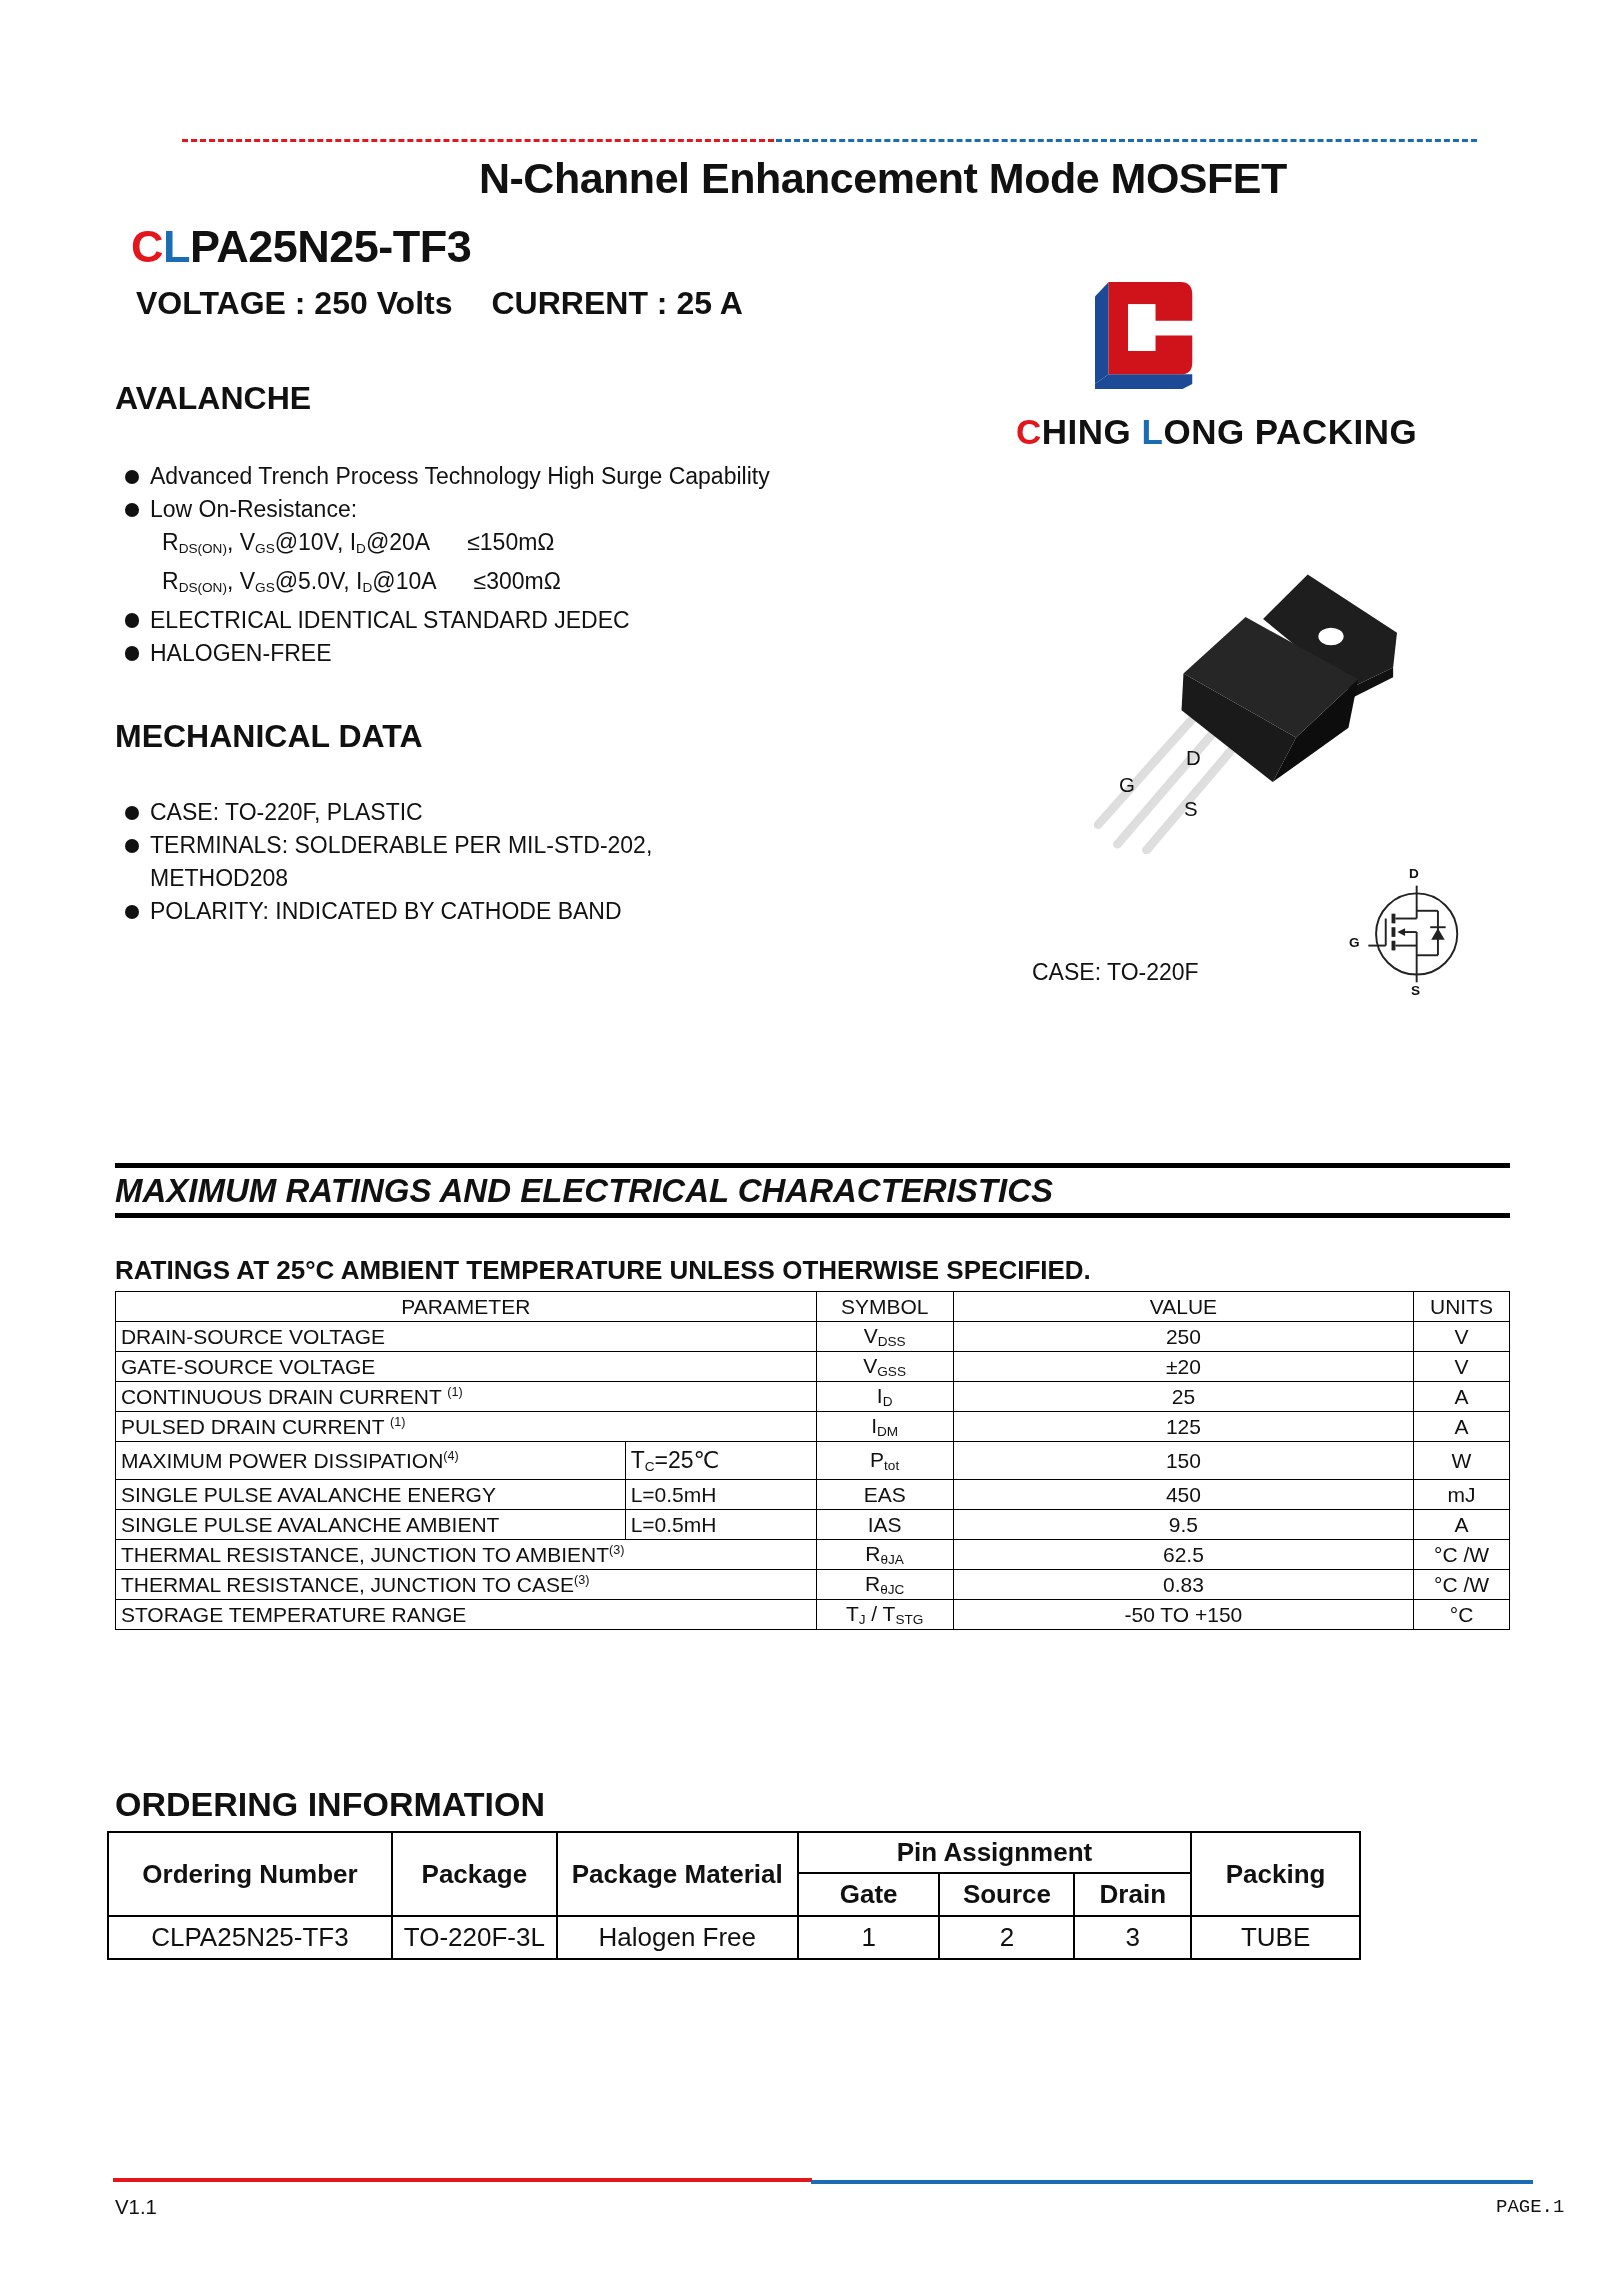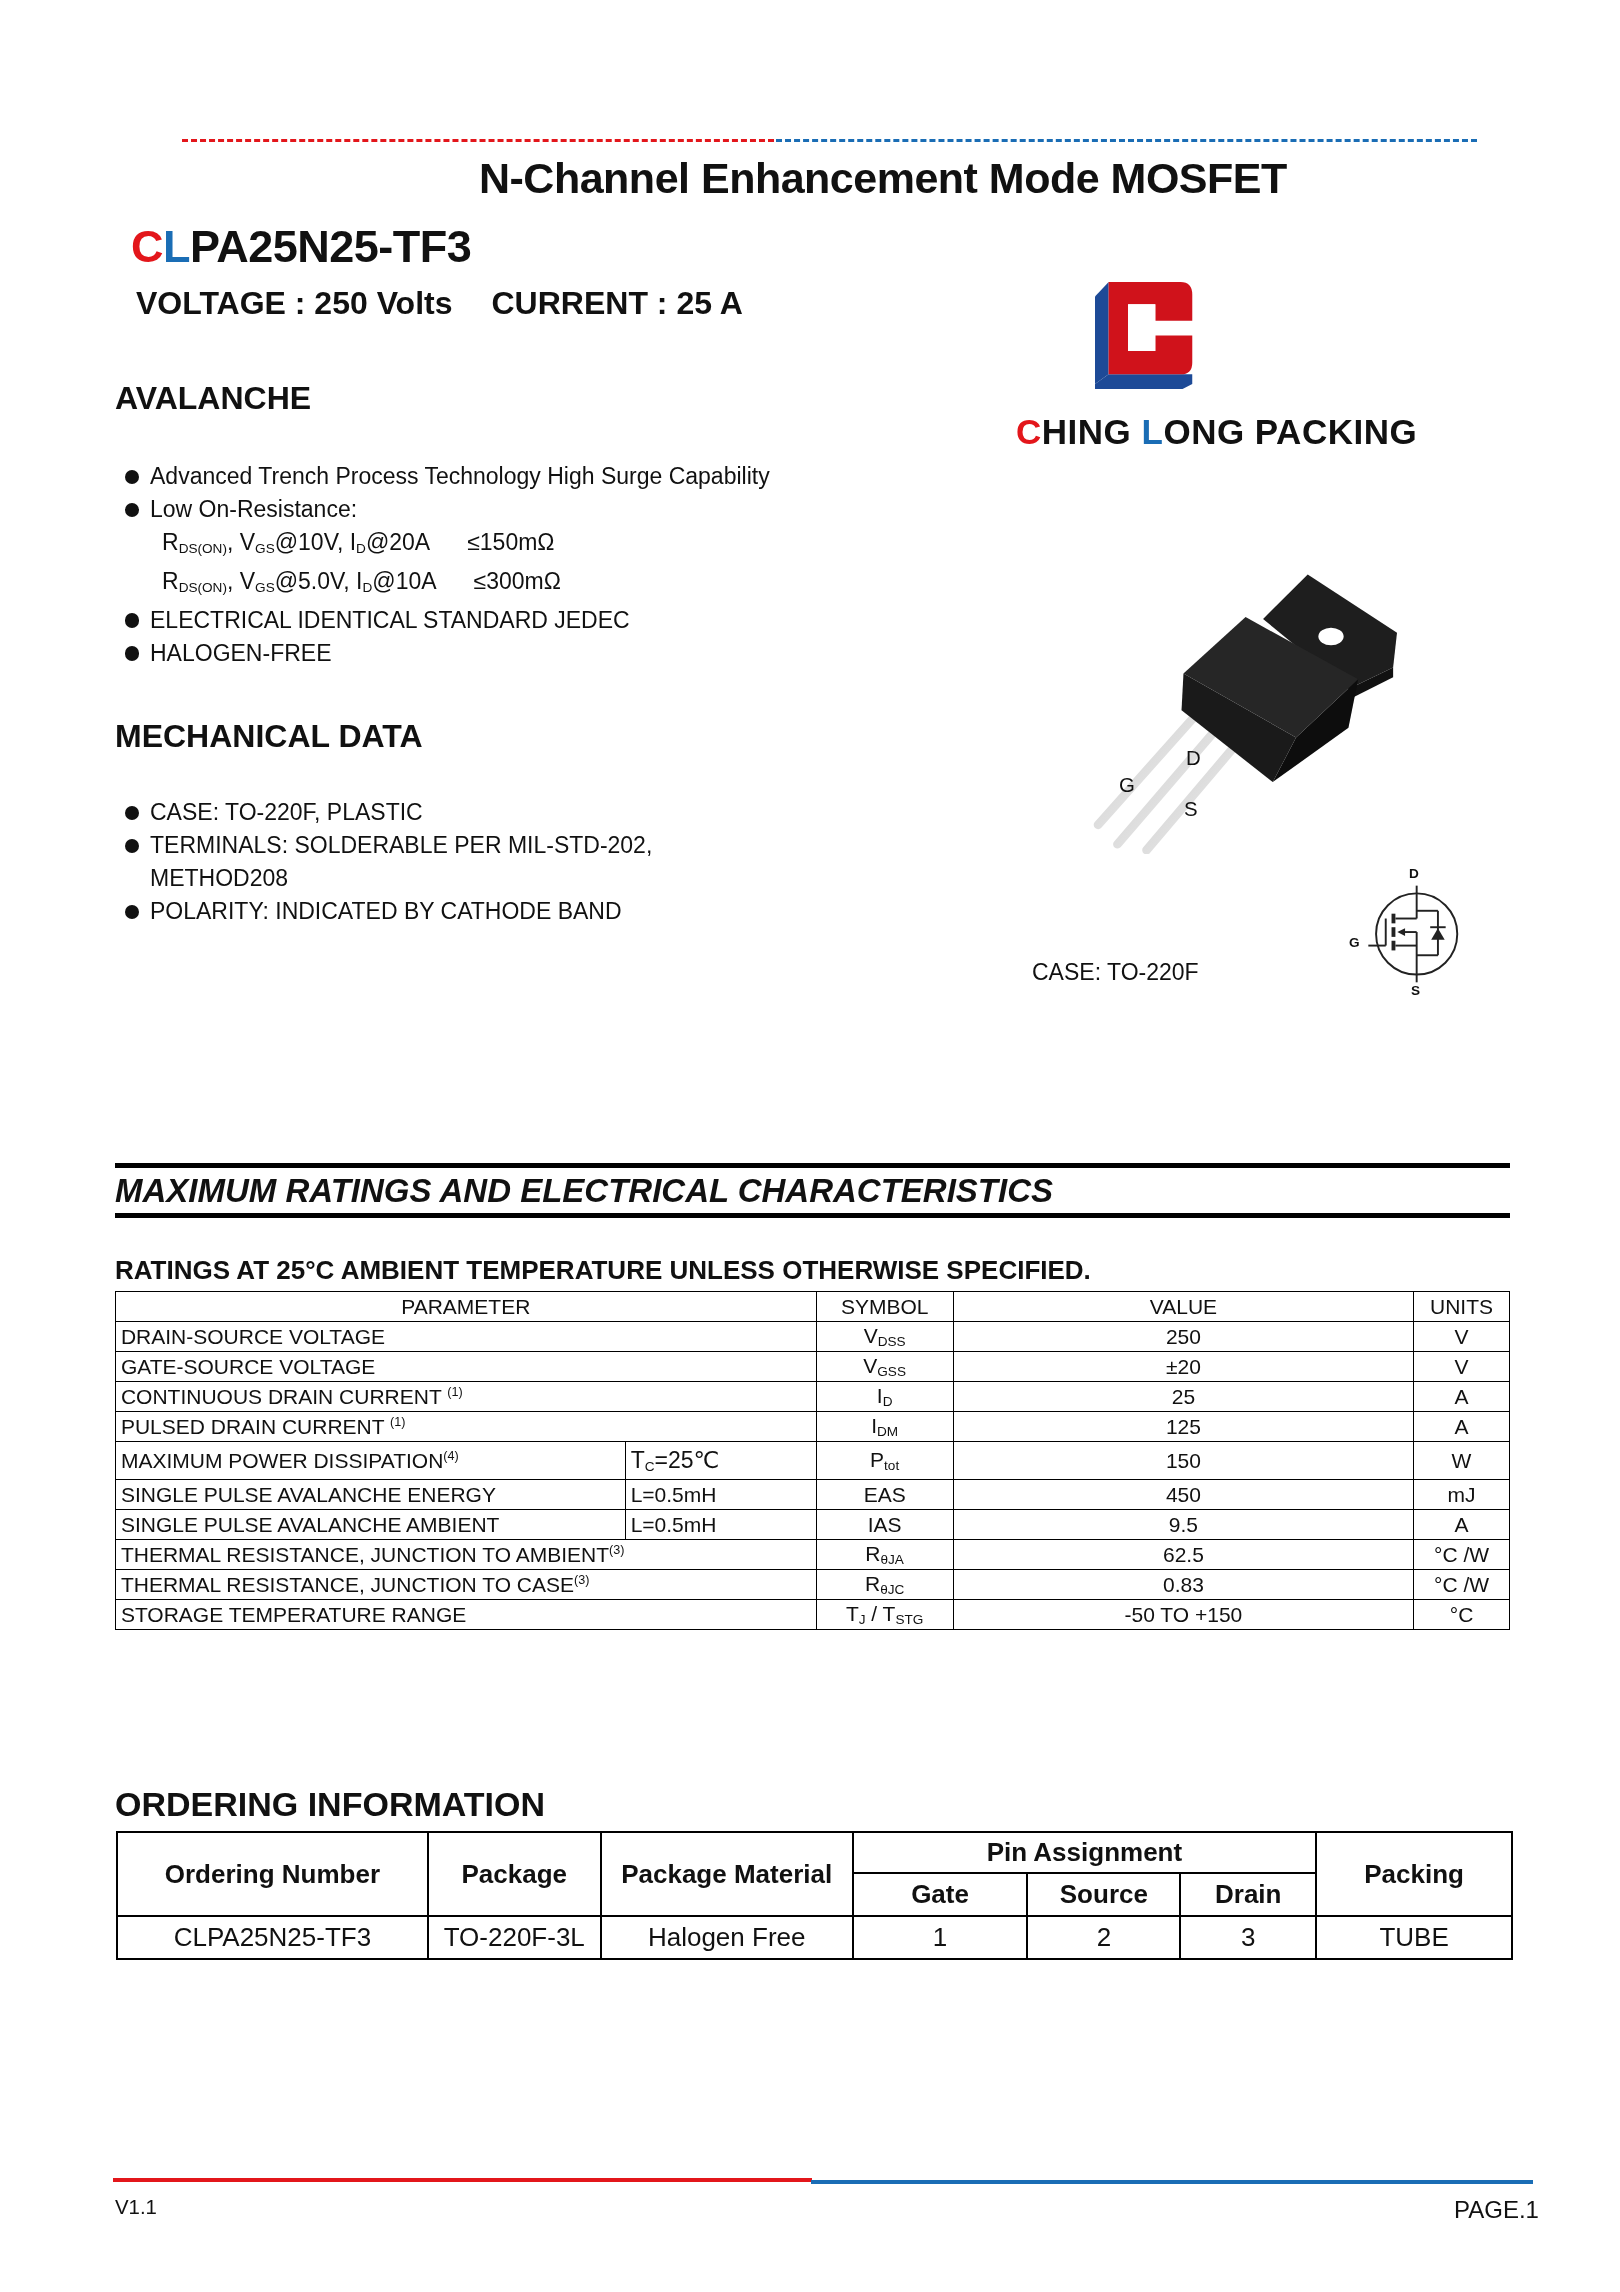--- a/index.html
+++ b/index.html
@@ -40,30 +40,30 @@
   .max-title { left:115px; top:1172px; font-size:33px; font-weight:bold; white-space:nowrap;font-style:italic; }
   .ratings-note { left:115px; top:1255px; font-size:26px; font-weight:bold; white-space:nowrap; }
 
   table.ratings { position:absolute; left:115px; top:1291px; width:1395px; border-collapse:collapse; font-size:21px; }
   table.ratings td, table.ratings th { border:1.9px solid #000; padding:0 4.9px; height:29px; font-weight:normal; white-space:nowrap; }
   table.ratings th { text-align:center; }
   table.ratings td.c { text-align:center; }
   table.ratings tr.tall td { height:37px; }
 
   .order-title { left:115px; top:1785px; font-size:34px; font-weight:bold; white-space:nowrap; }
-  table.order { position:absolute; left:116px; top:1831px; width:1397px; border-collapse:collapse; }
+  table.order { position:absolute; left:107px; top:1831px; width:1254px; border-collapse:collapse; }
   table.order th, table.order td { border:2.9px solid #000; text-align:center; white-space:nowrap; }
   table.order th { font-size:26px; font-weight:bold; }
   table.order th.pin-sub { height:39px; }
   table.order td { font-size:26px; height:39px; }
 
   .footer-red { position:absolute; left:113px; top:2178px; width:699px; height:3.9px; background:#e3161b; }
   .footer-blue { position:absolute; left:811px; top:2180px; width:722px; height:3.9px; background:#1a6db5; }
   .footer-left { left:115px; top:2196px; font-size:20.4px; white-space:nowrap; }
-  .footer-right { left:1454px; top:2196px; font-size:24px; white-space:nowrap; }
+  .footer-right { left:1496px; top:2196px; font-size:19px; white-space:nowrap;font-family:Liberation Mono, monospace; }
 </style>
 </head>
 <body>
 
 <div class="dash-red"></div>
 <div class="dash-blue"></div>
 
 <div class="abs main-title">N-Channel Enhancement Mode MOSFET</div>
 
 <div class="abs part-number"><span class="c">C</span><span class="l">L</span><span>PA25N25-TF3</span></div>

